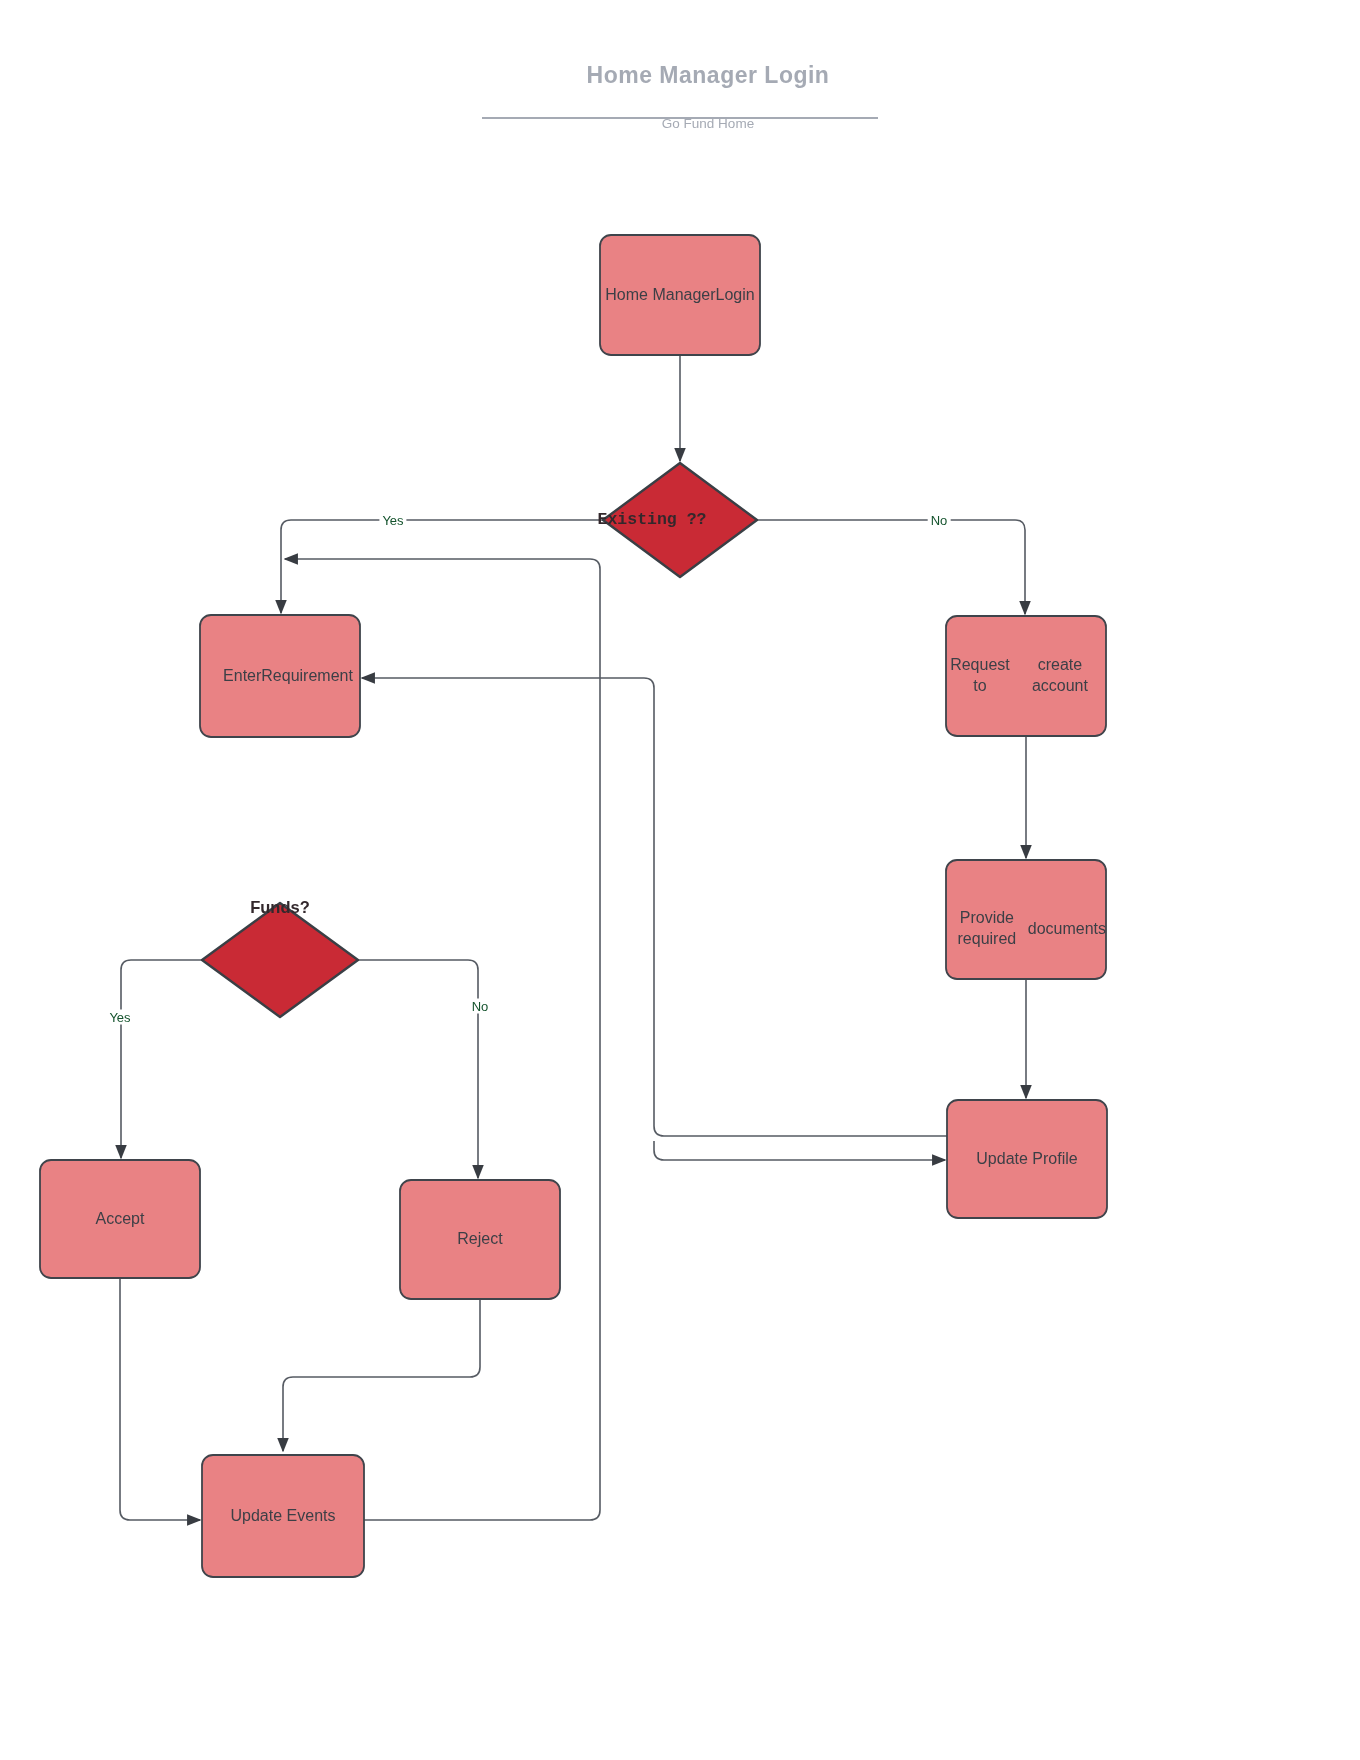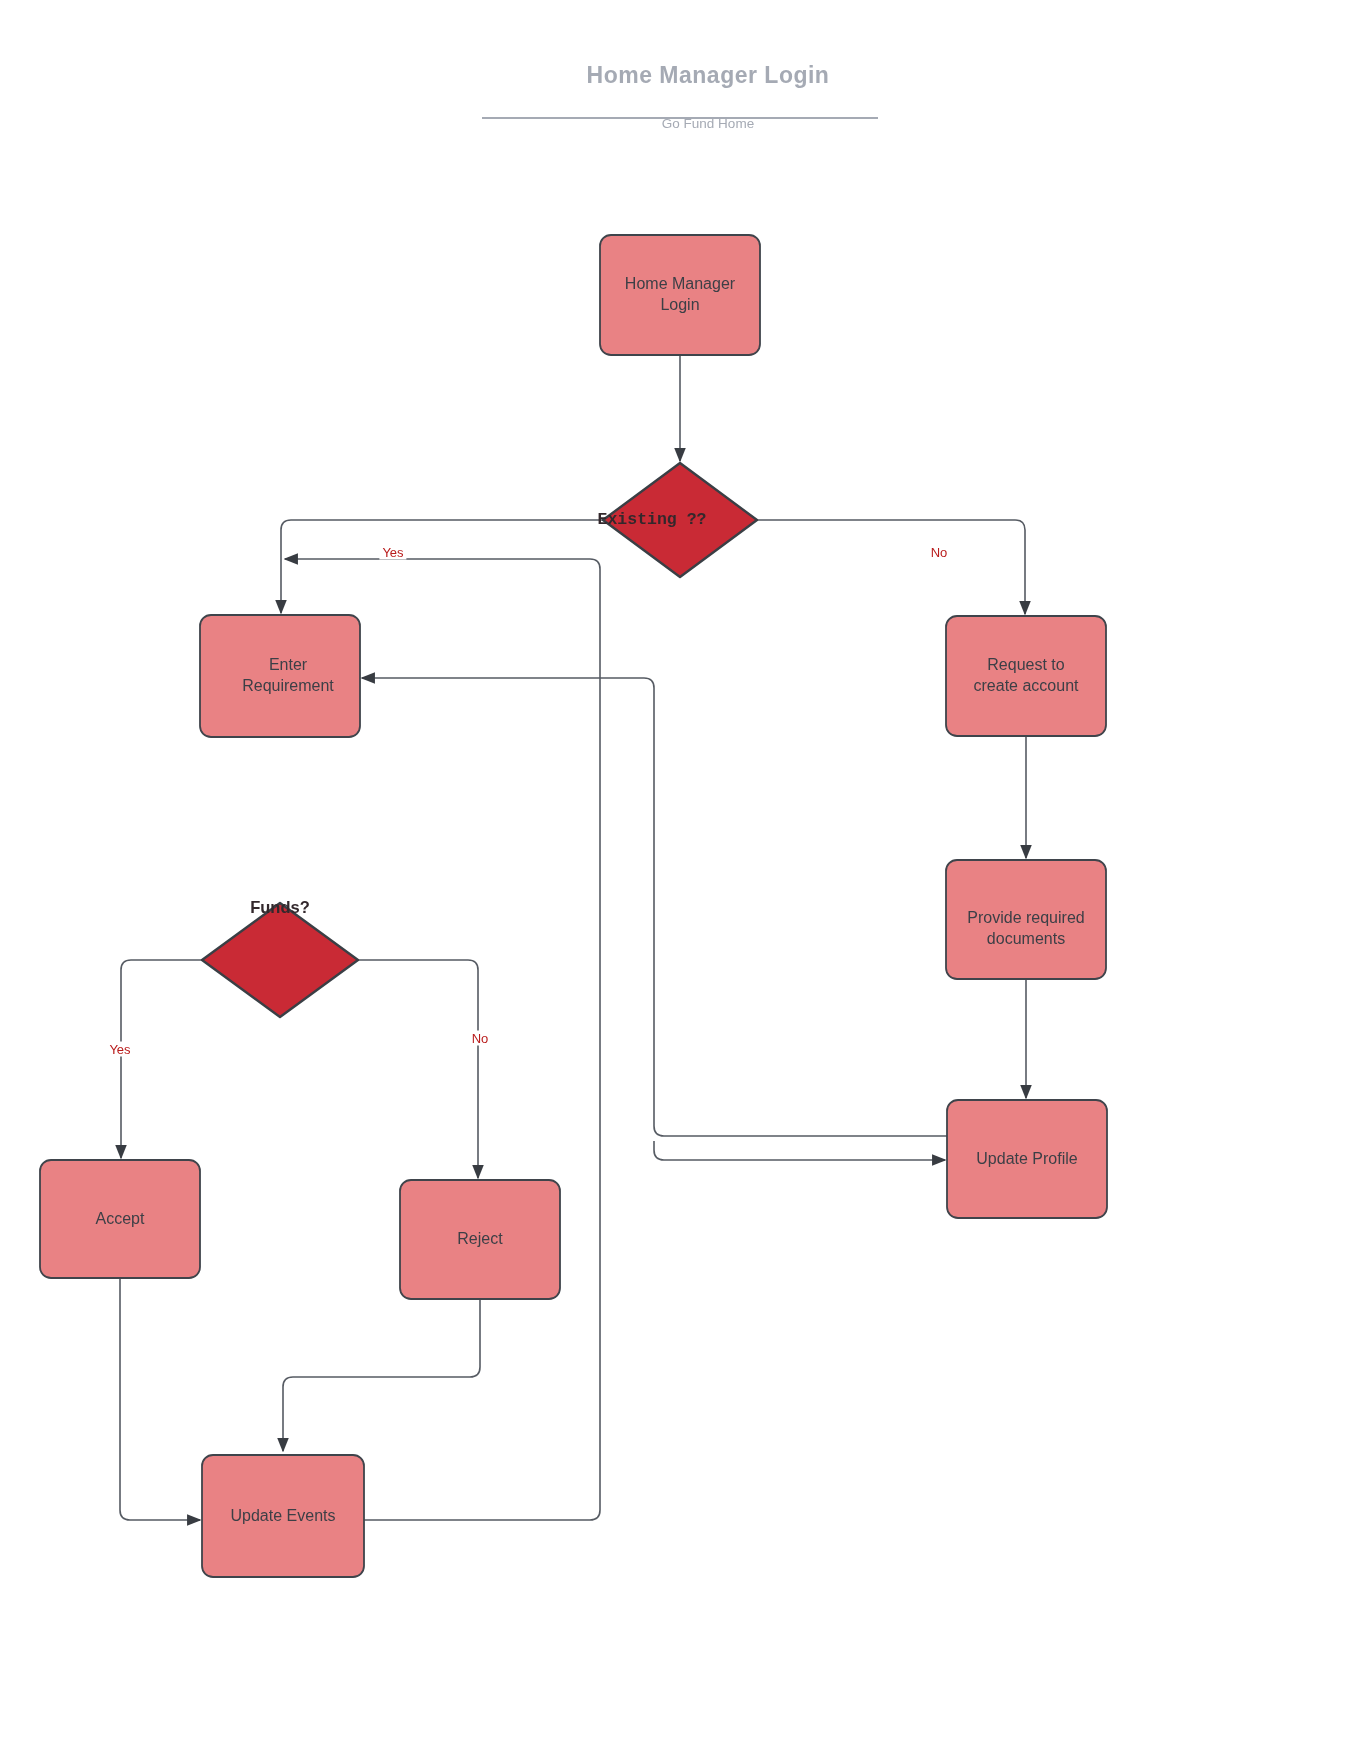--- a/index.html
+++ b/index.html
@@ -6,40 +6,39 @@
   #canvas{
     position:relative;
     width:1360px;height:1760px;
     background:#ffffff;
     font-family:"Liberation Sans", sans-serif;
     overflow:hidden;
   }
   #diagram-svg{position:absolute;left:0;top:0;}
   .node-label{
     position:absolute;
-    display:flex;flex-direction:column;justify-content:center;align-items:center;
+    display:flex;flex-direction:row;justify-content:center;align-items:center;
     text-align:center;
     color:#3c3f46;
     font-size:16px;line-height:1.3;
     pointer-events:none;
   }
   .diamond-label{
     font-weight:bold;
     color:#33282c;
     font-size:16.5px;
   }
   .edge-label{
     position:absolute;
     transform:translate(-50%,-50%);
     background:#ffffff;
-    color:#b91c1c;
+    color:#14532d;
     font-size:13px;
     padding:0 3px;
     pointer-events:none;
-    margin-top:32px;
   }
   .title-wrap{
     position:absolute;left:0;top:62px;width:1360px;
     display:flex;flex-direction:column;align-items:center;
     pointer-events:none;
     padding-left:28px;
   }
   .page-title{
     color:#a5aab4;font-size:23px;font-weight:bold;letter-spacing:.5px;
   }

